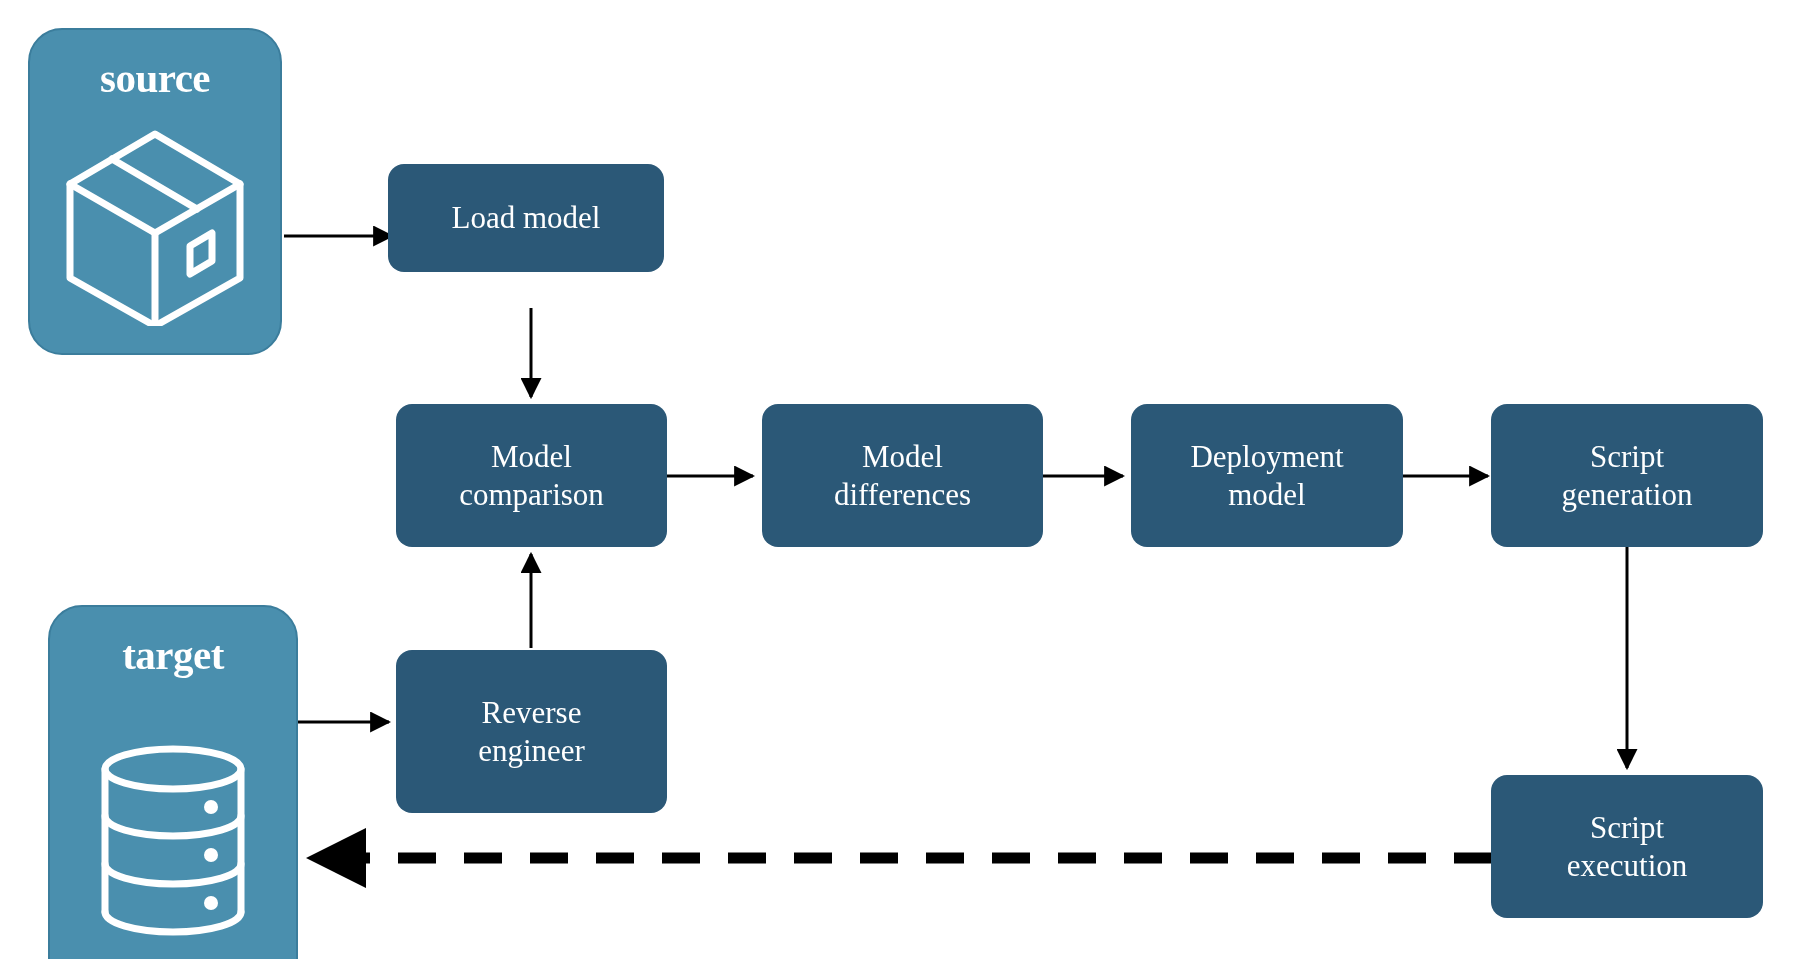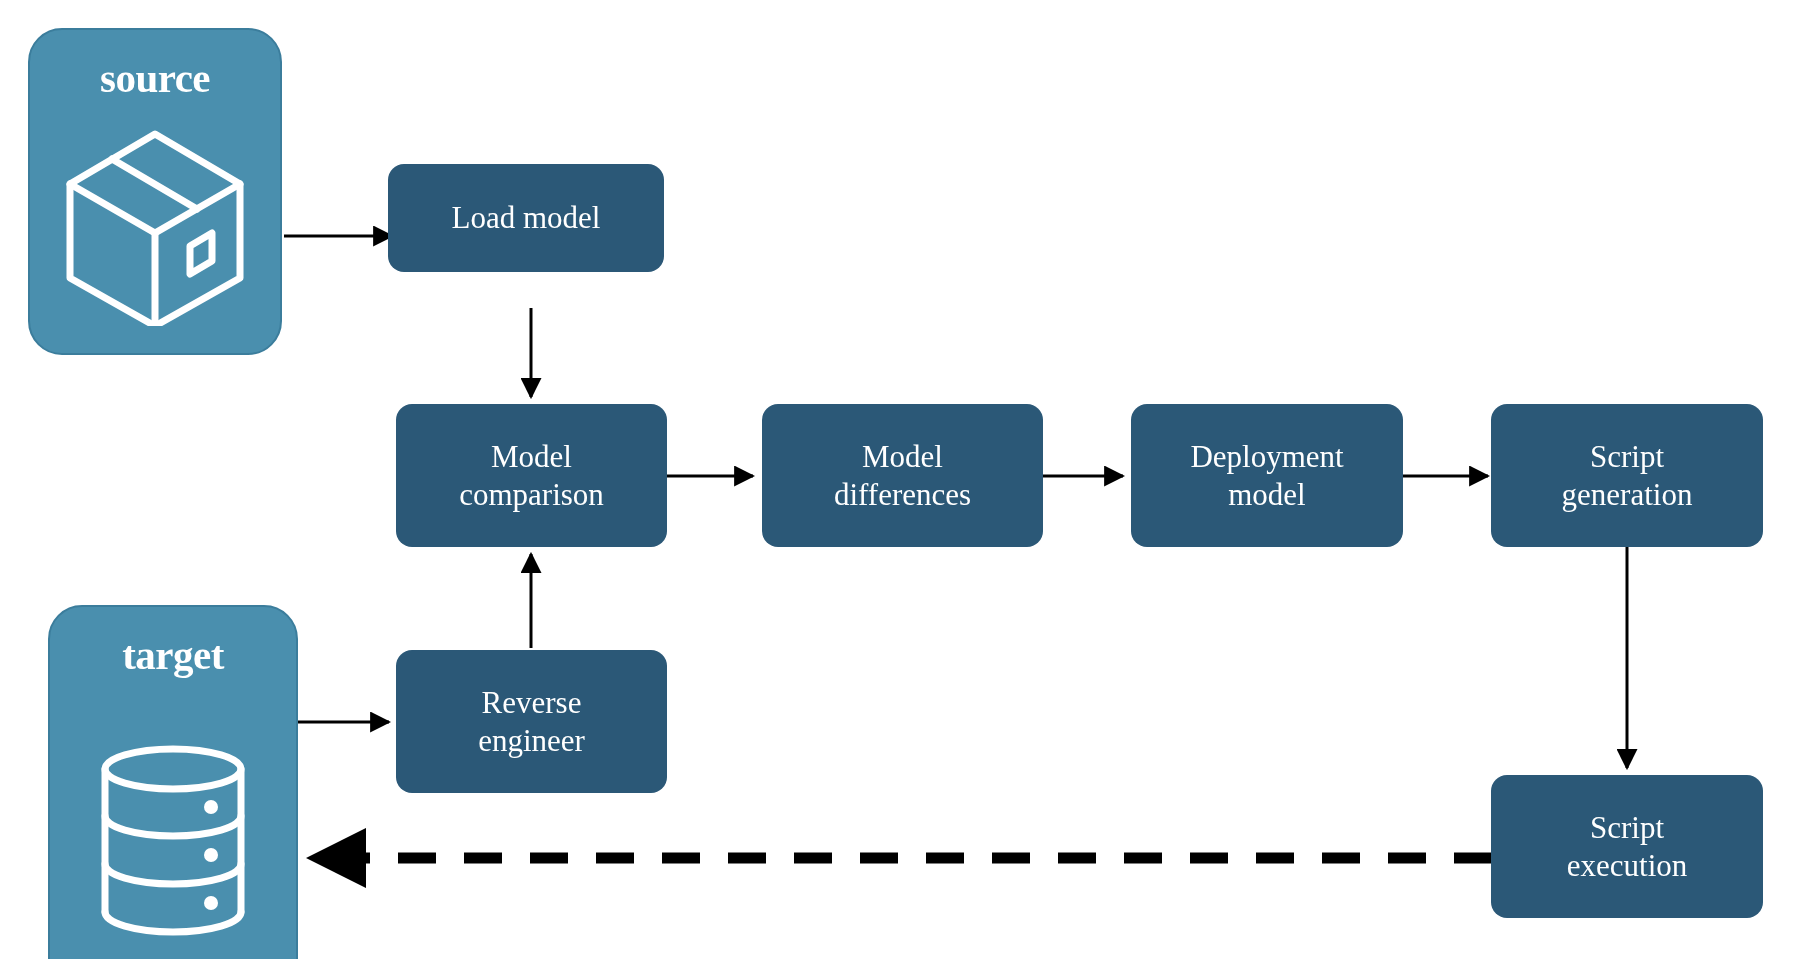--- a/index.html
+++ b/index.html
@@ -142,19 +142,19 @@
 
   <div class="proc" style="left:762px; top:404px; width:281px; height:143px;">Model
 differences</div>
 
   <div class="proc" style="left:1131px; top:404px; width:272px; height:143px;">Deployment
 model</div>
 
   <div class="proc" style="left:1491px; top:404px; width:272px; height:143px;">Script
 generation</div>
 
-  <div class="proc" style="left:396px; top:650px; width:271px; height:143px;">Reverse
+  <div class="proc" style="left:396px; top:650px; width:271px; height:163px;">Reverse
 engineer</div>
 
   <div class="proc" style="left:1491px; top:775px; width:272px; height:143px;">Script
 execution</div>
 
 </div>
 
 </body></html>

